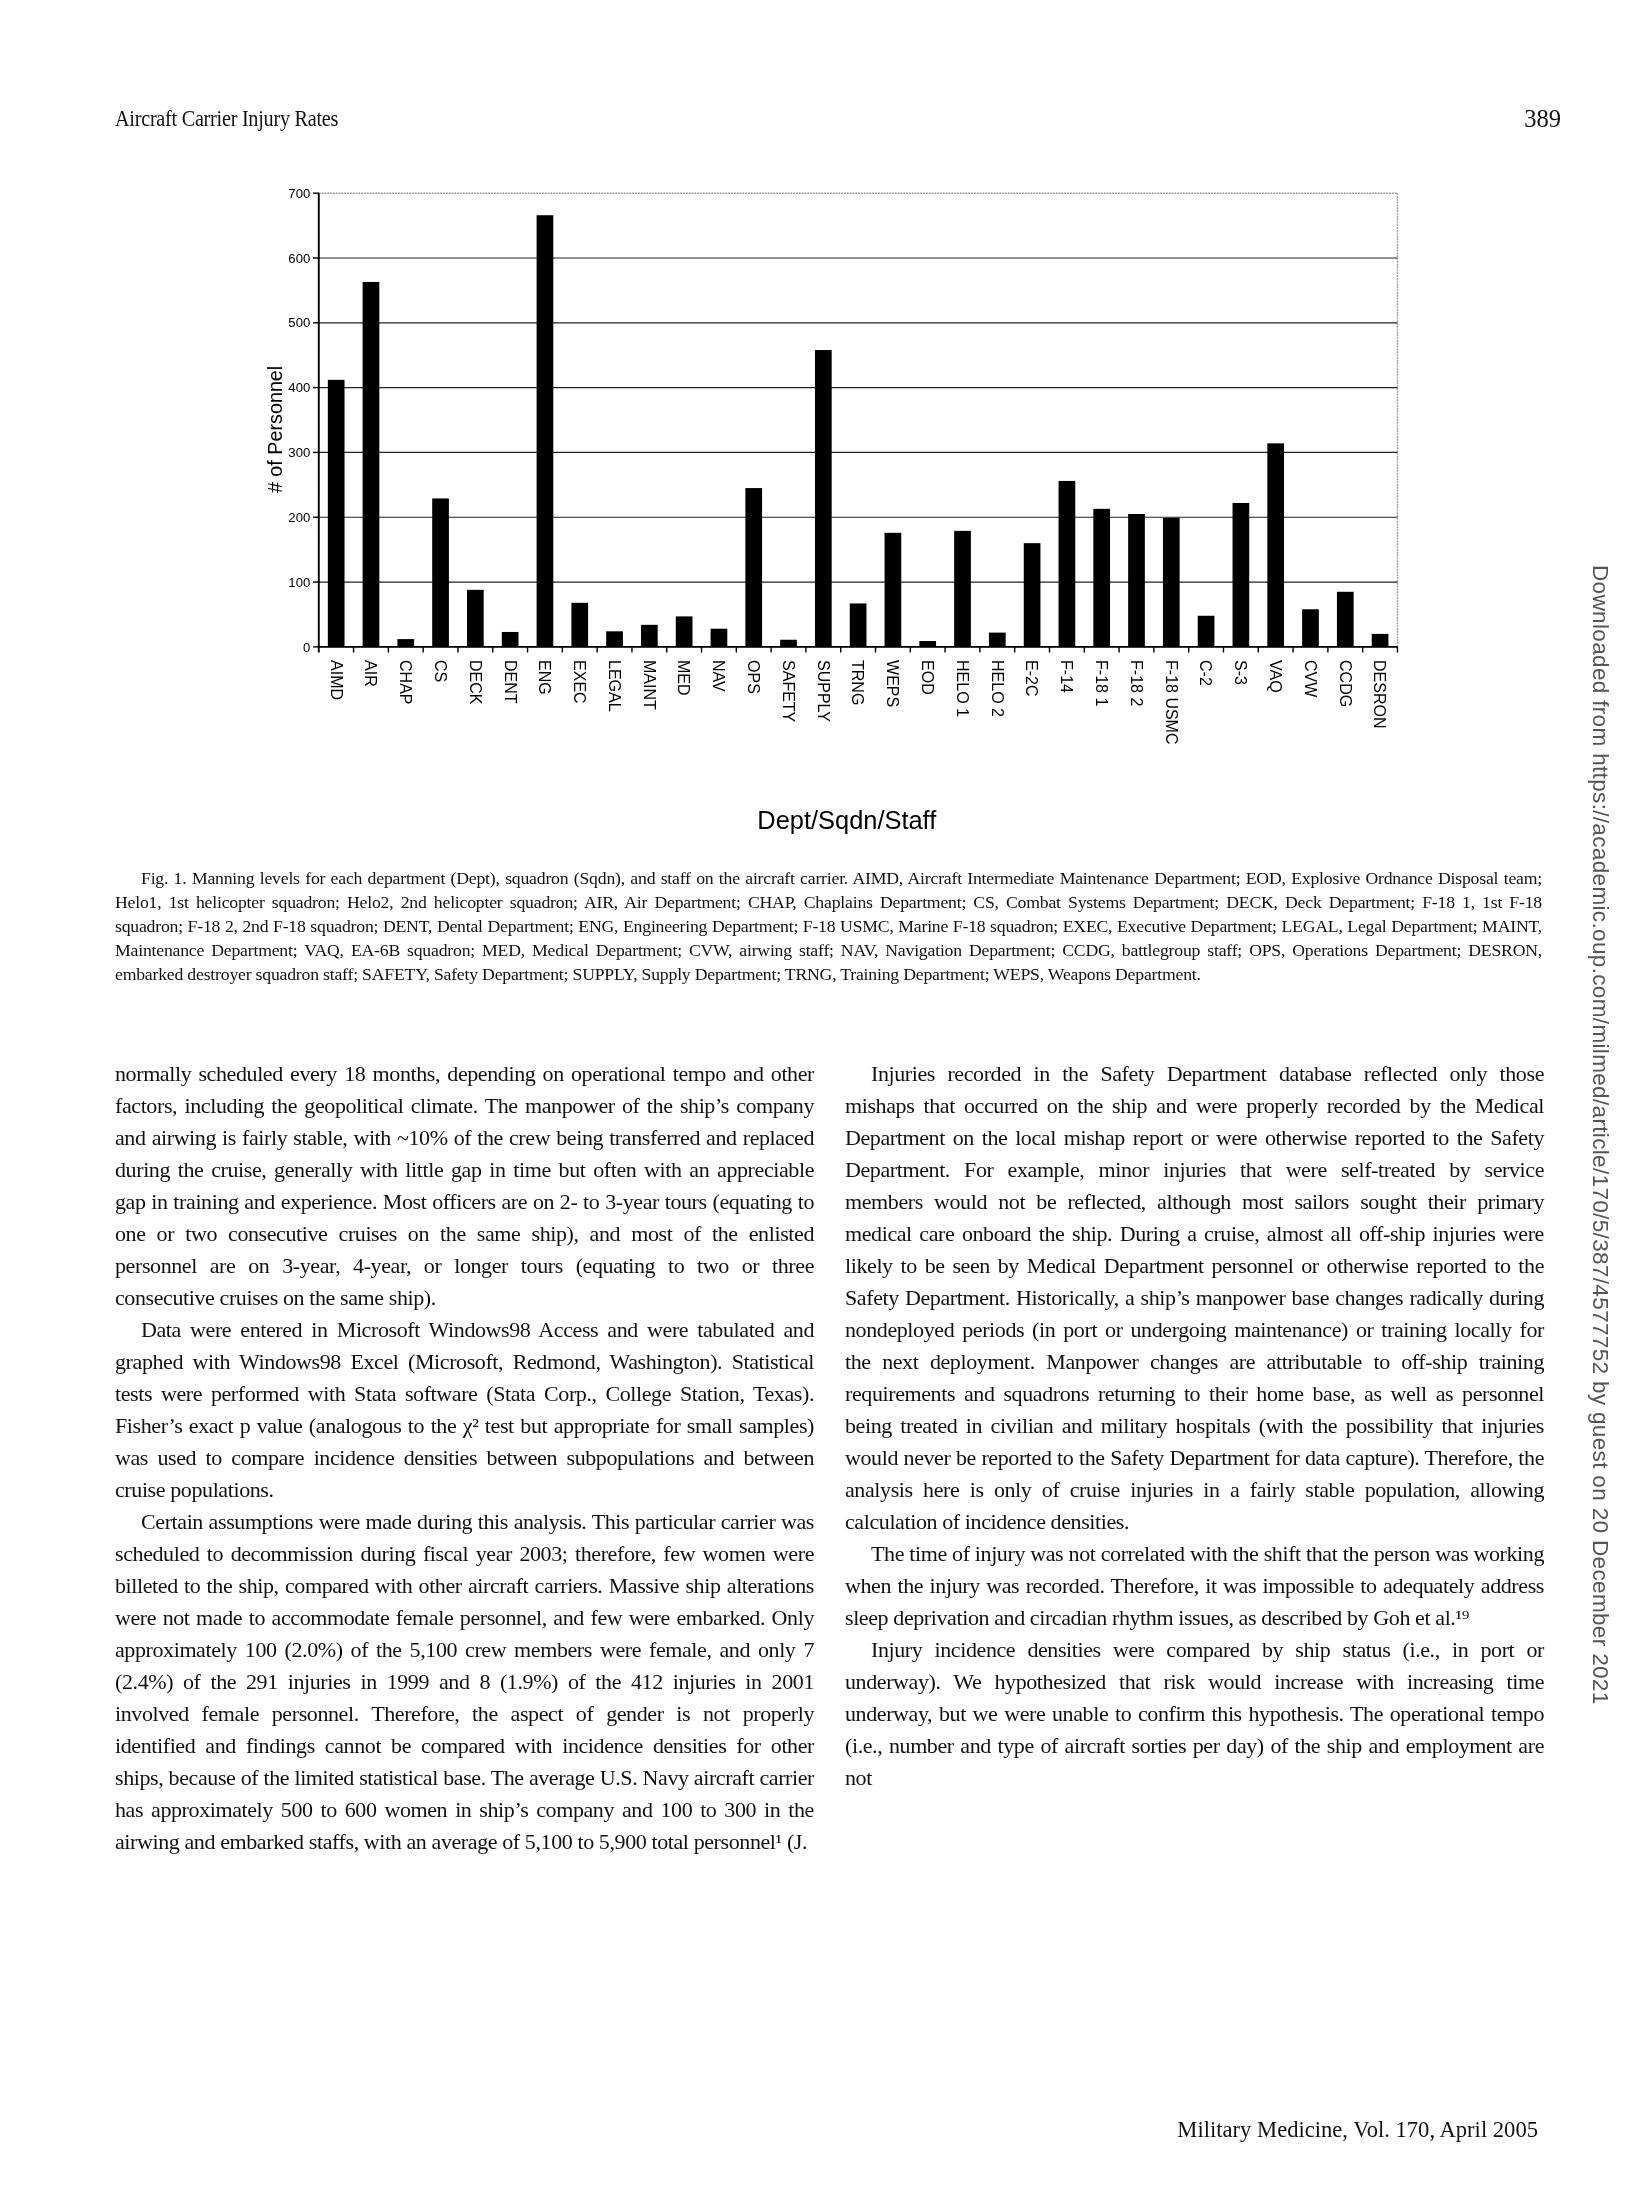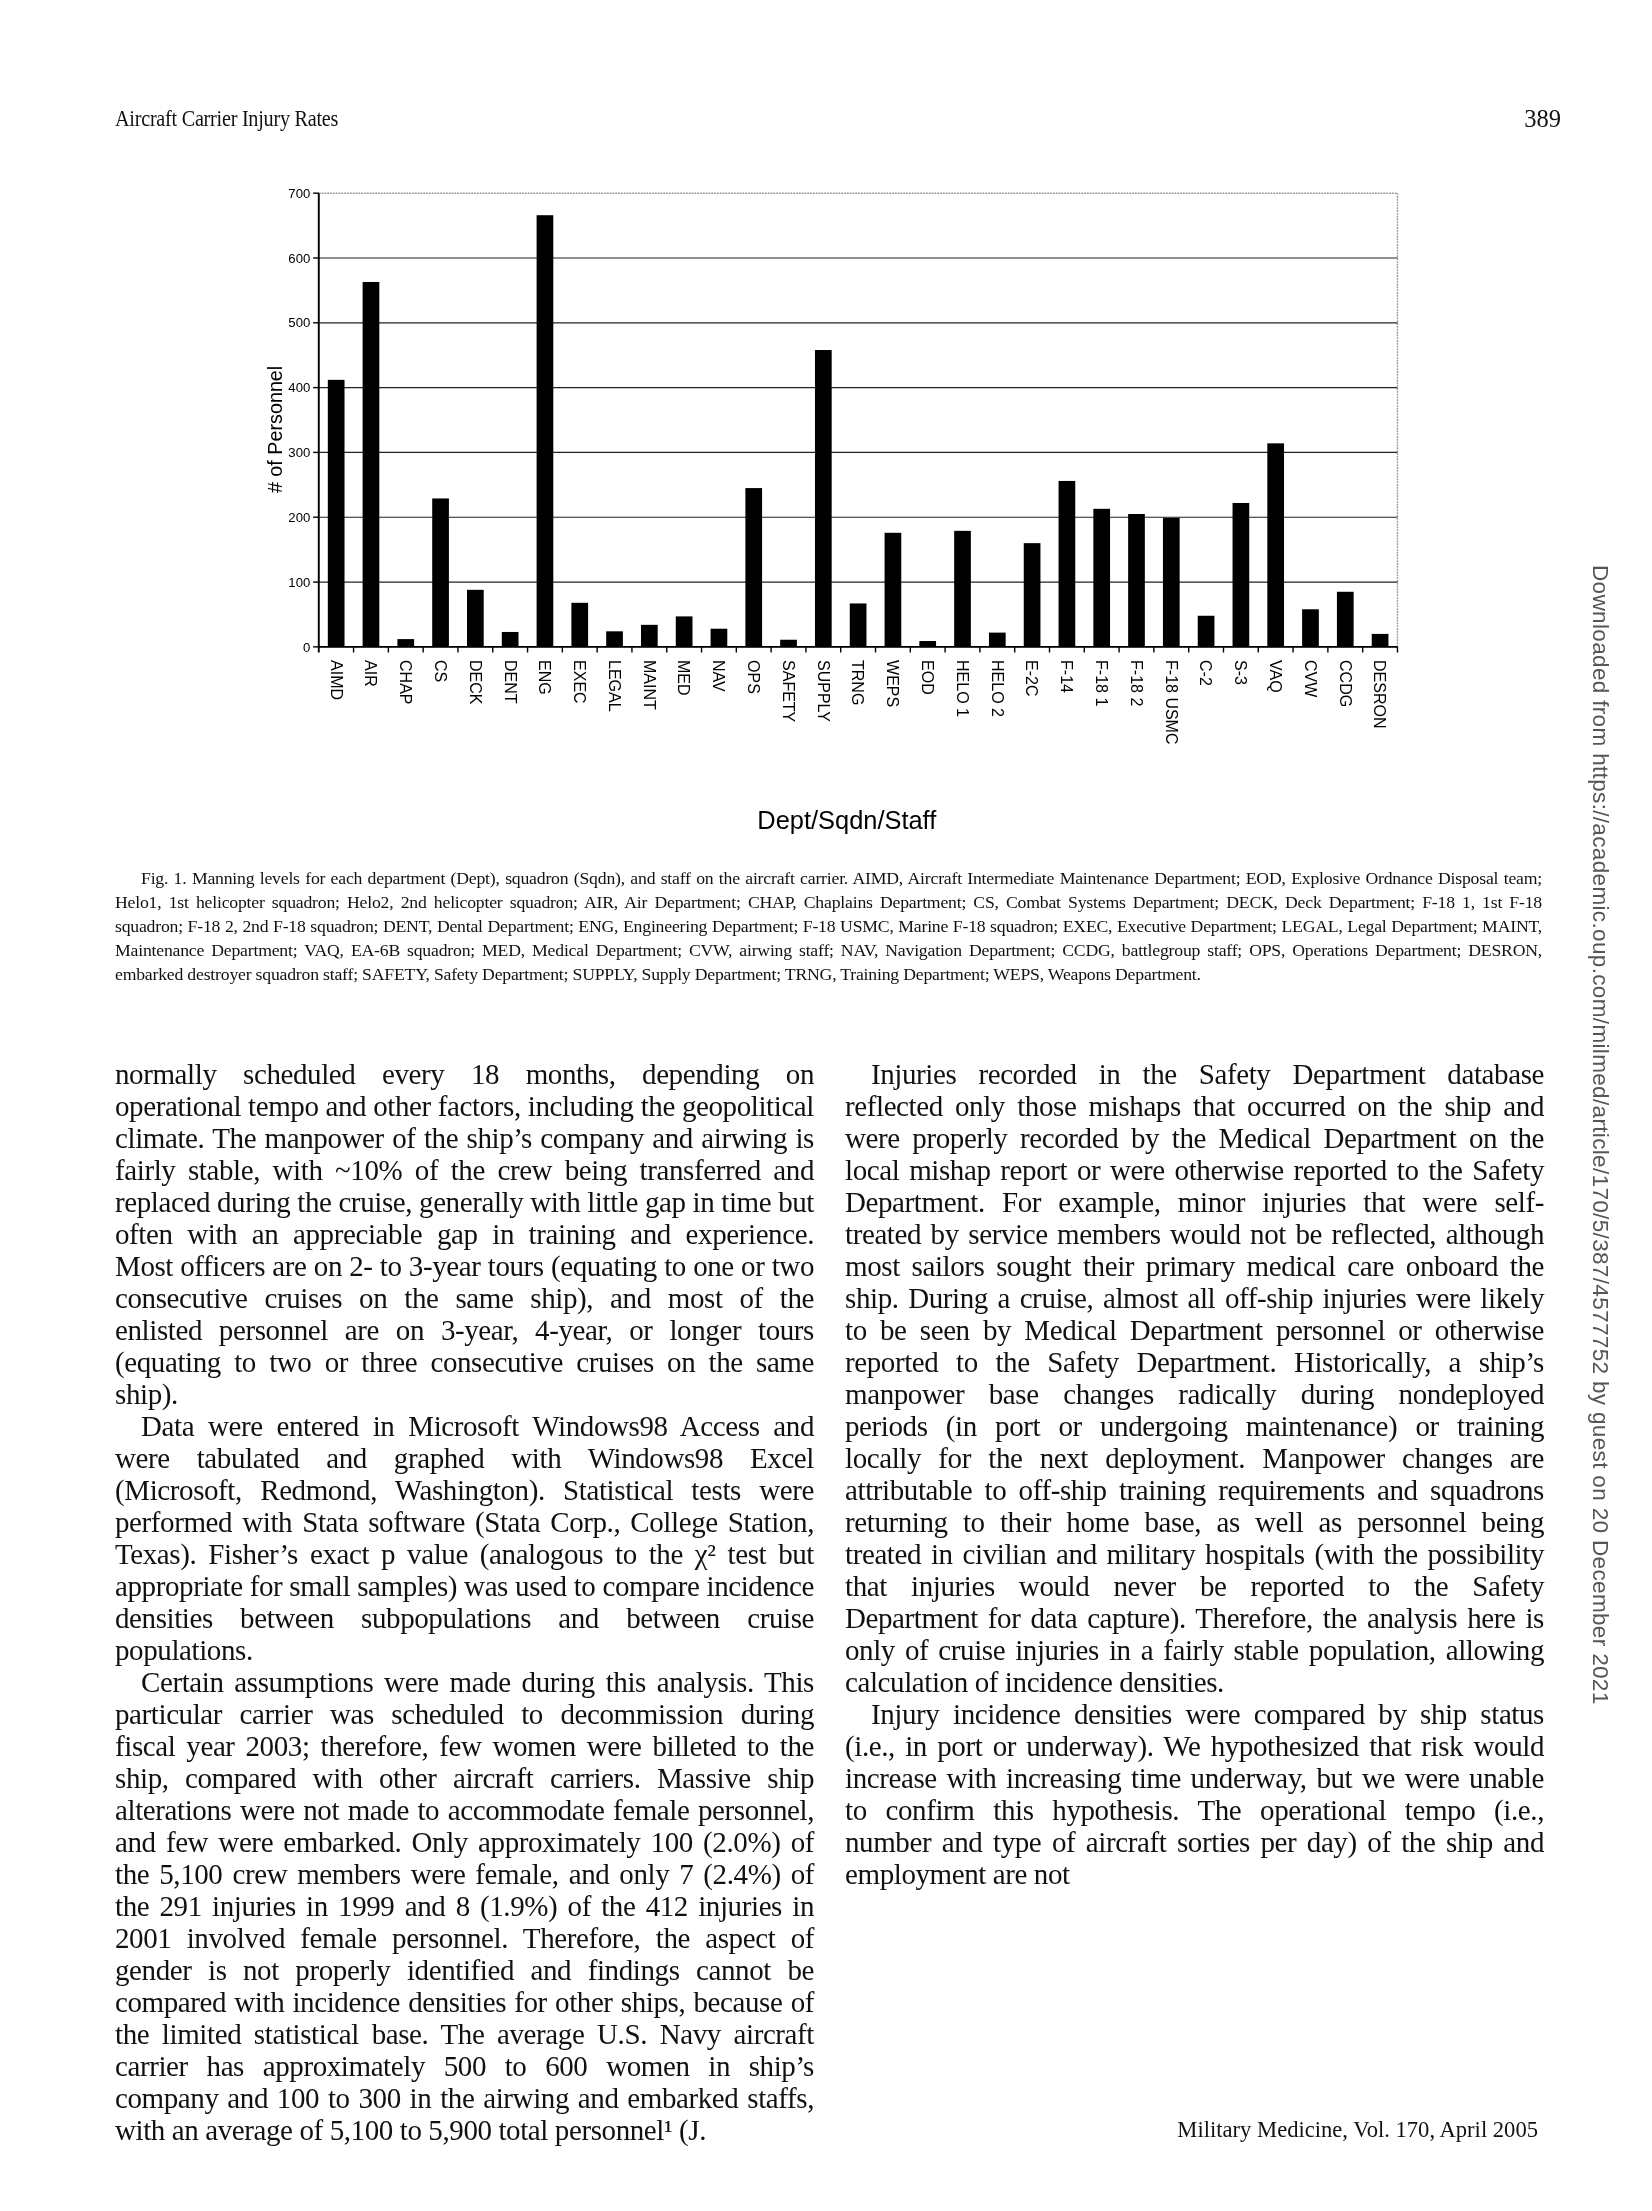--- a/index.html
+++ b/index.html
@@ -8,21 +8,21 @@
   .running-head { position: absolute; top: 105px; left: 115px; right: 87px; height: 34px;
                   font-family: "Liberation Serif", serif; font-size: 23.5px; letter-spacing: -0.3px; transform: scaleX(0.86); transform-origin: left top; width: 1676px; }
   .rh-title { position: absolute; left: 0; top: 0; }
   .rh-page { position: absolute; top: 105px; right: 92px; font-family: "Liberation Serif", serif; font-size: 24.5px; text-align: right; }
   #chart { position: absolute; left: 235px; top: 179px; width: 1186px; height: 659px; }
   #chart svg { width: 1186px; height: 659px; display: block; }
   .caption { position: absolute; left: 115px; top: 850px; width: 1427px;
              font-family: "Liberation Serif", serif; font-size: 17.7px; line-height: 24px;
              text-align: justify; text-indent: 26px; letter-spacing: -0.2px; margin-top: 16px; }
   .col { position: absolute; top: 1058px; width: 699px; font-family: "Liberation Serif", serif;
-         font-size: 29px; line-height: 32px; text-align: justify; hyphens: manual; letter-spacing: -0.4px; }
+         font-size: 22px; line-height: 32px; text-align: justify; hyphens: manual; letter-spacing: -0.4px; }
   .col p { margin: 0; text-indent: 26px; }
   .col p.noindent { text-indent: 0; }
   .col-left { left: 115px; }
   .col-right { left: 845px; }
   .footer { position: absolute; top: 2117px; right: 115px; font-family: "Liberation Serif", serif; font-size: 22.6px; }
   .watermark { position: absolute; left: 1613px; top: 565px; transform-origin: left top; transform: rotate(90deg);
                font-family: "Liberation Sans", sans-serif; font-size: 22.6px; color: #555; white-space: nowrap; letter-spacing: 0.3px; }
 </style>
 </head>
 <body>
@@ -173,19 +173,20 @@
 </div>
 
 <div class="col col-left">
   <p class="noindent">normally scheduled every 18 months, depending on operational tempo and other factors, including the geopolitical climate. The manpower of the ship’s company and airwing is fairly stable, with ~10% of the crew being transferred and replaced during the cruise, generally with little gap in time but often with an appreciable gap in training and experience. Most officers are on 2- to 3-year tours (equating to one or two consecutive cruises on the same ship), and most of the enlisted personnel are on 3-year, 4-year, or longer tours (equating to two or three consecutive cruises on the same ship).</p>
   <p>Data were entered in Microsoft Windows98 Access and were tabulated and graphed with Windows98 Excel (Microsoft, Redmond, Washington). Statistical tests were performed with Stata software (Stata Corp., College Station, Texas). Fisher’s exact p value (analogous to the χ² test but appropriate for small samples) was used to compare incidence densities between subpopulations and between cruise populations.</p>
   <p>Certain assumptions were made during this analysis. This particular carrier was scheduled to decommission during fiscal year 2003; therefore, few women were billeted to the ship, compared with other aircraft carriers. Massive ship alterations were not made to accommodate female personnel, and few were embarked. Only approximately 100 (2.0%) of the 5,100 crew members were female, and only 7 (2.4%) of the 291 injuries in 1999 and 8 (1.9%) of the 412 injuries in 2001 involved female personnel. Therefore, the aspect of gender is not properly identified and findings cannot be compared with incidence densities for other ships, because of the limited statistical base. The average U.S. Navy aircraft carrier has approximately 500 to 600 women in ship’s company and 100 to 300 in the airwing and embarked staffs, with an average of 5,100 to 5,900 total personnel¹ (J.</p>
 </div>
 
 <div class="col col-right">
   <p>Injuries recorded in the Safety Department database reflected only those mishaps that occurred on the ship and were properly recorded by the Medical Department on the local mishap report or were otherwise reported to the Safety Department. For example, minor injuries that were self-treated by service members would not be reflected, although most sailors sought their primary medical care onboard the ship. During a cruise, almost all off-ship injuries were likely to be seen by Medical Department personnel or otherwise reported to the Safety Department. Historically, a ship’s manpower base changes radically during nondeployed periods (in port or undergoing maintenance) or training locally for the next deployment. Manpower changes are attributable to off-ship training requirements and squadrons returning to their home base, as well as personnel being treated in civilian and military hospitals (with the possibility that injuries would never be reported to the Safety Department for data capture). Therefore, the analysis here is only of cruise injuries in a fairly stable population, allowing calculation of incidence densities.</p>
+  <p>The time of injury was not correlated with the shift that the person was working when the injury was recorded. Therefore, it was impossible to adequately address sleep deprivation and circadian rhythm issues, as described by Goh et al.¹⁹</p>
   <p>Injury incidence densities were compared by ship status (i.e., in port or underway). We hypothesized that risk would increase with increasing time underway, but we were unable to confirm this hypothesis. The operational tempo (i.e., number and type of aircraft sorties per day) of the ship and employment are not</p>
 </div>
 
 <div class="footer">Military Medicine, Vol. 170, April 2005</div>
 
 <div class="watermark">Downloaded from https://academic.oup.com/milmed/article/170/5/387/4577752 by guest on 20 December 2021</div>
 
 
 </body></html>

